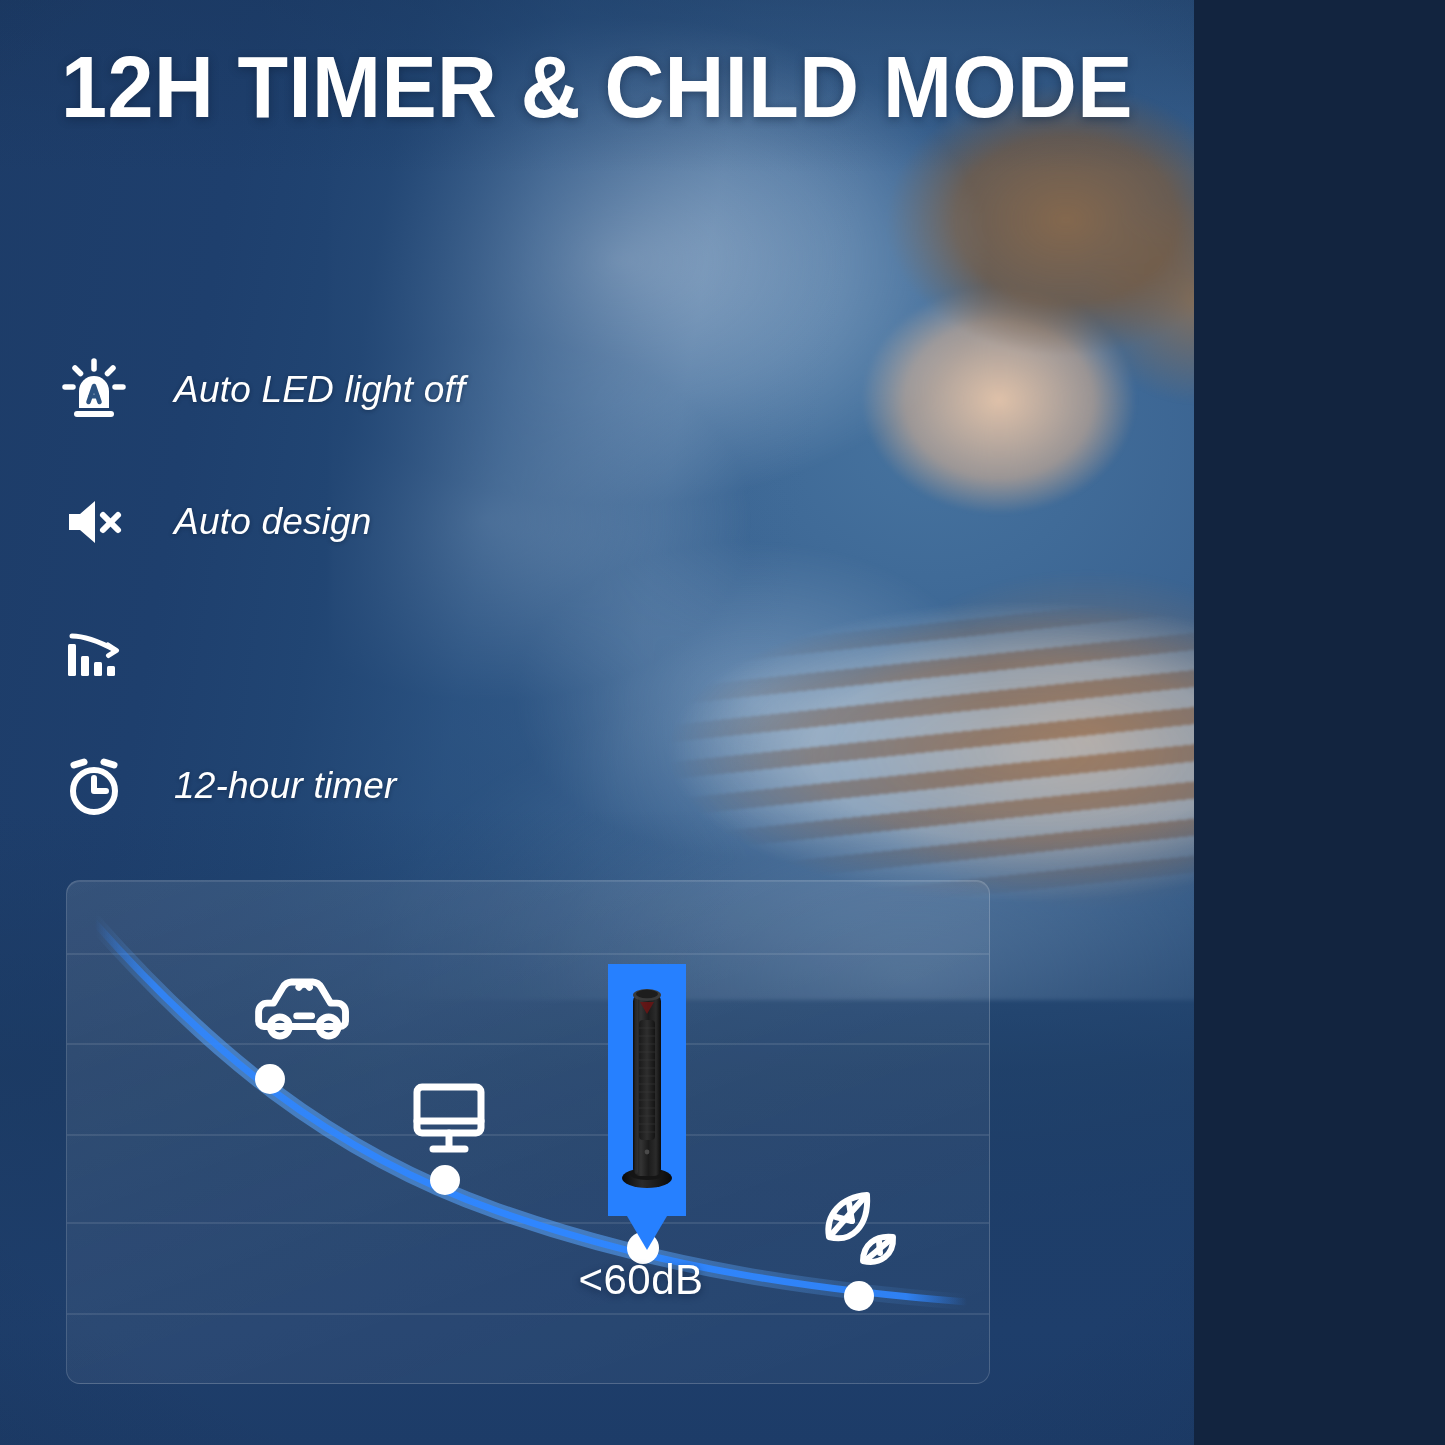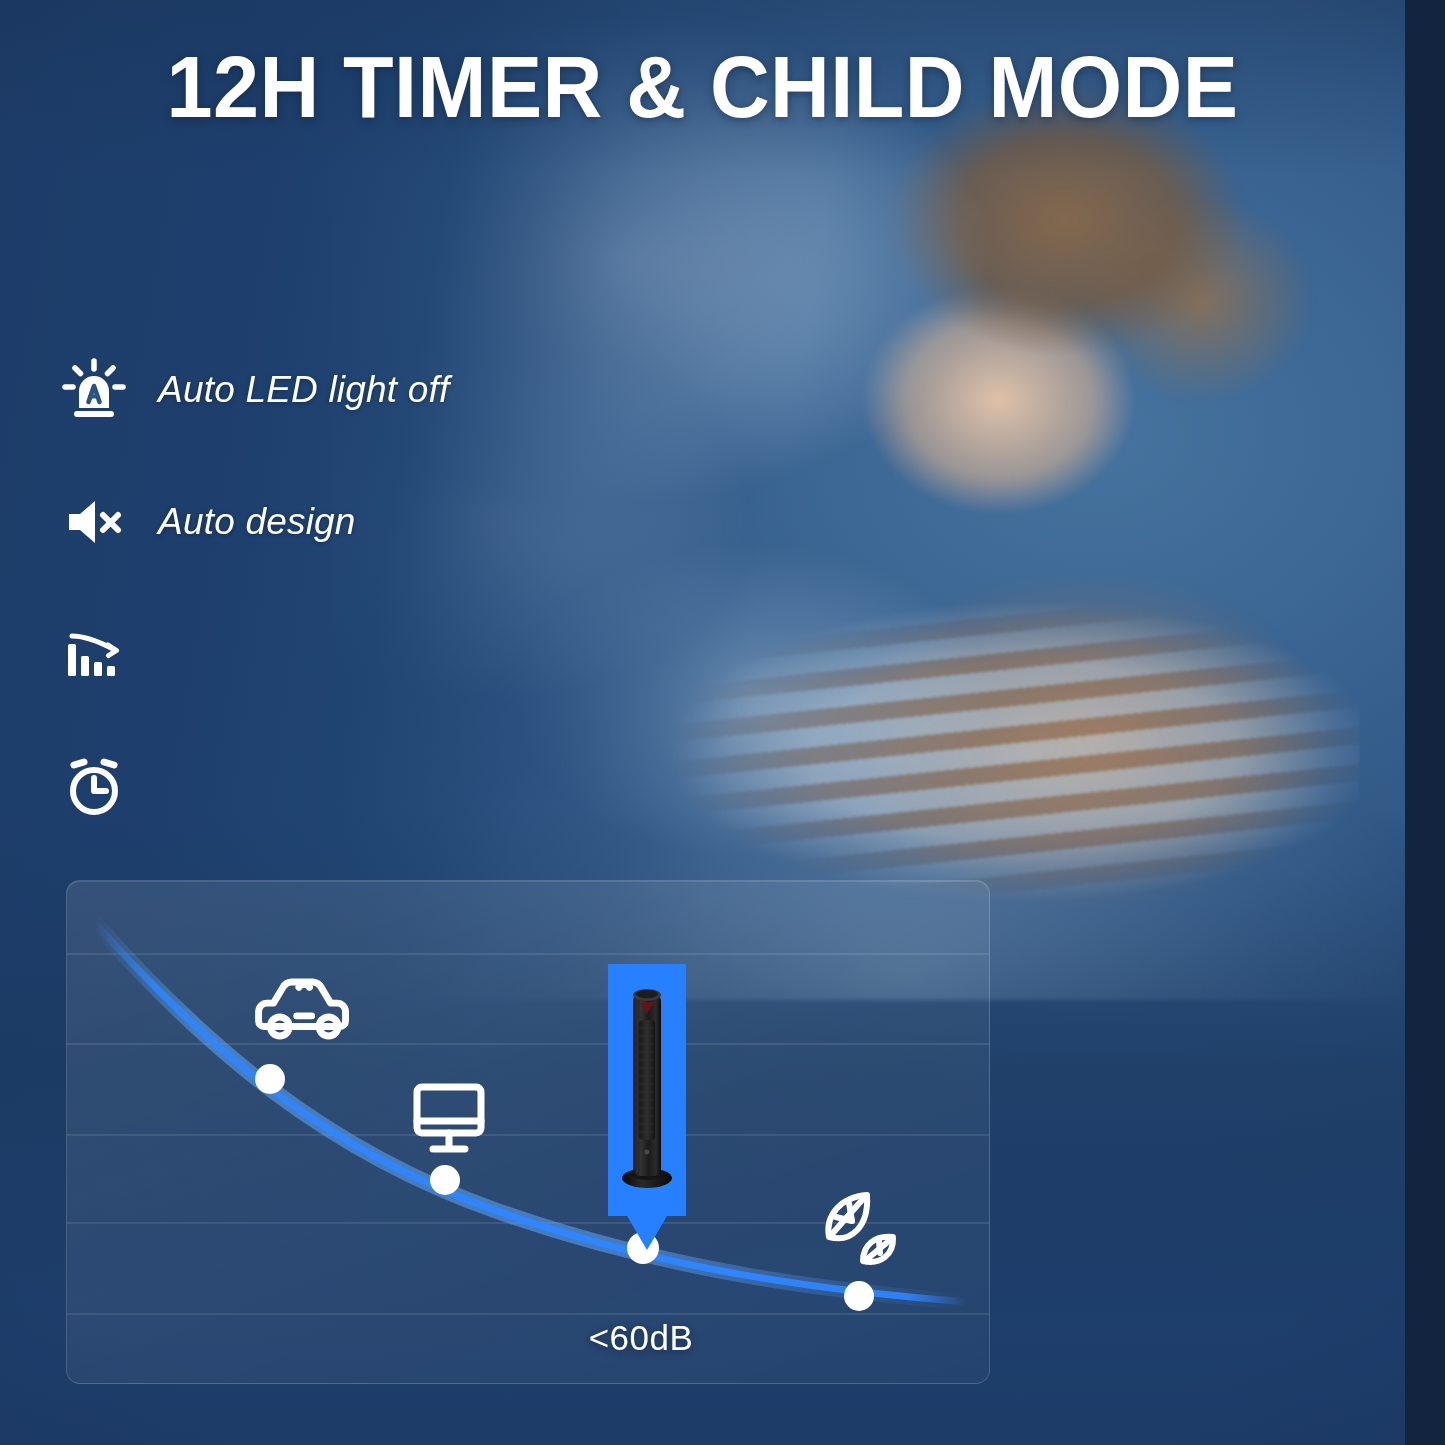--- a/index.html
+++ b/index.html
@@ -2,21 +2,21 @@
 <html><head>
 <meta charset="utf-8">
 <style>
   html, body {
     margin: 0;
     padding: 0;
     background: #12243f;
   }
   #stage {
     position: relative;
-    width: 1405px;
+    width: 1194px;
     height: 1445px;
     overflow: hidden;
     font-family: "Liberation Sans", sans-serif;
     background: #1e3f6d;
   }
 
   
   .bg-base {
     position: absolute;
     inset: 0;
@@ -90,20 +90,21 @@
   .features {
     position: absolute;
     left: 58px;
     top: 324px;
     width: 600px;
   }
   .feature-row {
     display: flex;
     align-items: center;
     height: 132px;
+    gap: 16px;
   }
   .feature-icon {
     width: 72px;
     height: 72px;
     flex: 0 0 72px;
     display: flex;
     align-items: center;
     justify-content: center;
   }
   .feature-icon svg { display: block; }
@@ -133,25 +134,25 @@
   }
   .chart-svg {
     position: absolute;
     inset: 0;
     width: 100%;
     height: 100%;
   }
   .db-label {
     position: absolute;
     left: 510px;
-    top: 1318px;
+    top: 1256px;
     width: 262px;
     text-align: center;
     color: #ffffff;
-    font-size: 35px;
+    font-size: 42px;
     font-weight: normal;
     letter-spacing: 0.5px;
     text-shadow: 0 2px 7px rgba(10,26,52,0.55);
   }
 
   
   .callout {
     position: absolute;
     left: 608px;
     top: 964px;
@@ -250,20 +251,21 @@
       <span class="feature-icon">
         <svg width="64" height="64" viewBox="0 0 64 64" fill="none">
           <g stroke="#ffffff" stroke-width="7" stroke-linecap="round">
             <line x1="12" y1="11" x2="22" y2="8"></line>
             <line x1="52" y1="11" x2="42" y2="8"></line>
           </g>
           <circle cx="32" cy="37" r="21" stroke="#ffffff" stroke-width="6" fill="none"></circle>
           <path d="M32 24 V37 H44" stroke="#ffffff" stroke-width="6" fill="none" stroke-linecap="round" stroke-linejoin="round"></path>
         </svg>
       </span>
+      <span class="feature-label">12-hour timer</span>
     </div>
 
   </div>
 
   <div class="chart-panel">
     <svg class="chart-svg" viewBox="0 0 922 502" preserveAspectRatio="none">
       <defs>
         <linearGradient id="curveFade" x1="0" y1="0" x2="1" y2="0">
           <stop offset="0" stop-color="#2f86ff" stop-opacity="0"></stop>
           <stop offset="0.07" stop-color="#2f86ff" stop-opacity="0.85"></stop>

